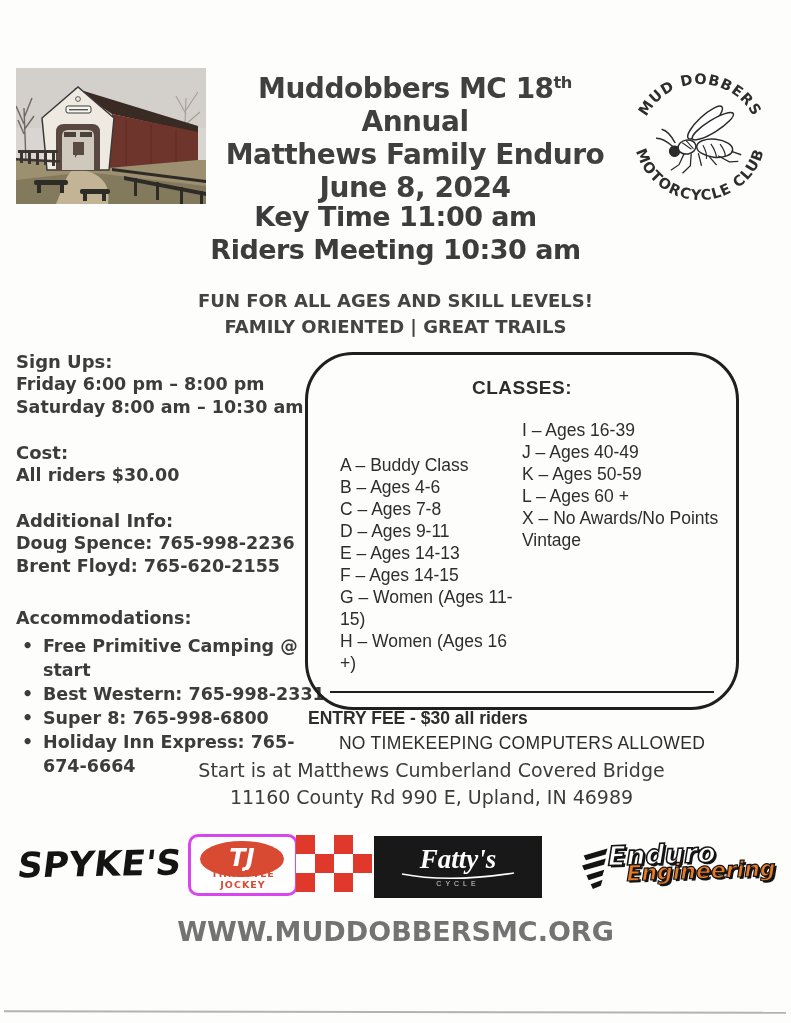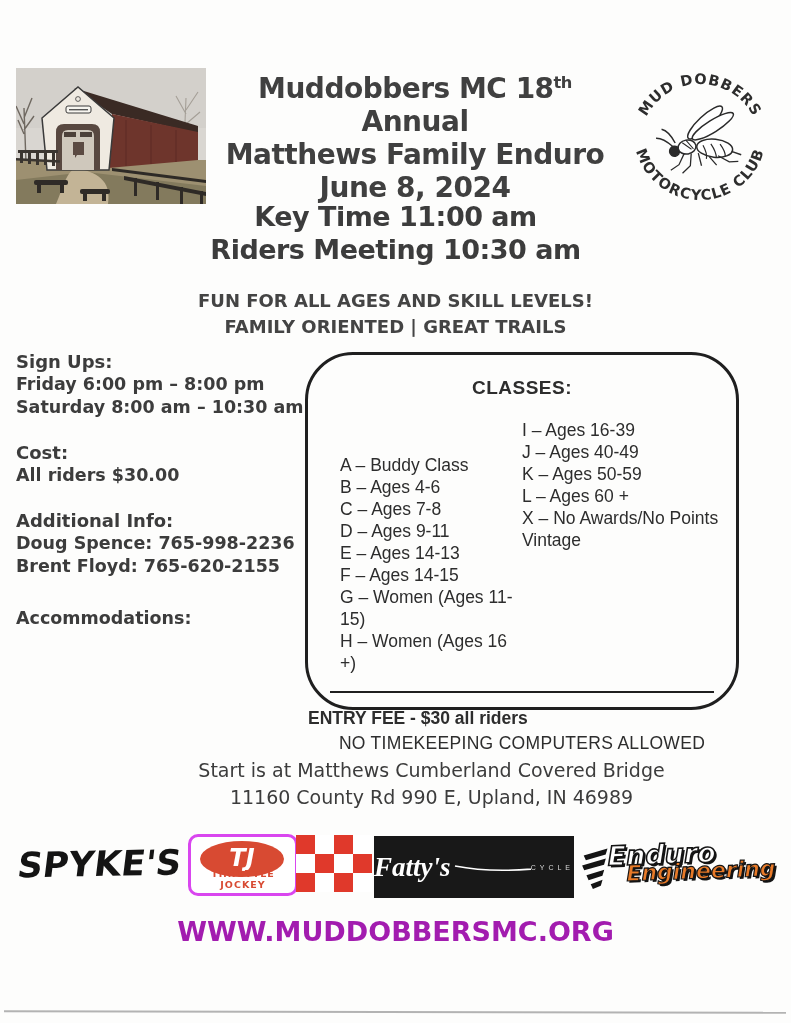--- a/index.html
+++ b/index.html
@@ -54,33 +54,33 @@
     font-family:"DejaVu Sans", sans-serif;}
   .tj-name{position:absolute; left:0; bottom:3px; width:100%; text-align:center; color:#d84a32;
     font-weight:900; font-size:9.5px; letter-spacing:1px; font-family:"DejaVu Sans", sans-serif;}
   .checkers{position:absolute; left:296px; top:5px; display:grid; grid-template-columns:repeat(4,19px);
     grid-auto-rows:19px;}
   .checkers span{width:19px; height:19px;}
   .checkers span:nth-child(odd){background:#e0392b;}
   .checkers span:nth-child(even){background:#fff;}
   .checkers span:nth-child(5){background:#fff;} .checkers span:nth-child(6){background:#e0392b;}
   .checkers span:nth-child(7){background:#fff;} .checkers span:nth-child(8){background:#e0392b;}
-  .fattys{position:absolute; left:374px; top:6px; width:200px; height:62px; background:#181818;
-    display:flex; flex-direction:row; align-items:center; }
+  .fattys{position:absolute; left:374px; top:6px; width:168px; height:62px; background:#181818;
+    display:flex; flex-direction:column; align-items:center; justify-content:center;}
   .fattys-name{color:#fff; font-family:"Liberation Serif", serif; font-style:italic; font-weight:700; font-size:27px; line-height:24px;}
   .fattys-sub{color:#d9d9d9; font-size:7px; letter-spacing:4px; font-family:"Liberation Sans", sans-serif; margin-top:0px;}
   .enduro{position:absolute; left:586px; top:12px; transform:rotate(-2deg); font-family:"DejaVu Sans", sans-serif;}
   .enduro .l1{font-size:27px; font-weight:900; font-style:italic; color:#ffffff; line-height:24px;
     -webkit-text-stroke:1.6px #141414; text-shadow:2px 2px 0 #141414; padding-left:22px;}
   .enduro .l2{font-size:22px; font-weight:900; font-style:italic; color:#e87a28; line-height:20px;
     -webkit-text-stroke:1.2px #141414; text-shadow:2px 2px 0 #141414; margin-top:-4px; padding-left:40px;}
   .speedlines{position:absolute; left:-4px; top:2px;}
   
   .website{position:absolute; left:0; top:916px; width:791px; text-align:center;
-    font-weight:900; font-size:27px; letter-spacing:0px; color:#a21caf;}
+    font-weight:900; font-size:27px; letter-spacing:0px; color:#737373;}
   .scanline{position:absolute; left:4px; top:1011px; width:782px; height:2px; background:#b3b3b3; transform:rotate(0.12deg);}
 </style>
 </head>
 <body>
 
 <div class="page">
 
   <div class="photo">
     <svg width="190" height="136" viewBox="0 0 190 136">
       <rect x="0" y="0" width="190" height="136" fill="#d9d6d1"></rect>
@@ -200,20 +200,26 @@
     </div>
     <div class="blk">
       <div class="heading">Additional Info:</div>
       <div>Doug Spence: 765-998-2236</div>
       <div>Brent Floyd: 765-620-2155</div>
     </div>
   </div>
 
   <div class="accom">
     <div class="heading">Accommodations:</div>
+    <ul>
+      <li>Free Primitive Camping @ start</li>
+      <li>Best Western: 765-998-2331</li>
+      <li>Super 8: 765-998-6800</li>
+      <li>Holiday Inn Express: 765-674-6664</li>
+    </ul>
   </div>
 
   <div class="classes-box">
     <div class="classes-title">CLASSES:</div>
     <div class="cls-cols">
       <div class="cls-col c1">
         <div>A – Buddy Class</div>
         <div>B – Ages 4-6</div>
         <div>C – Ages 7-8</div>
         <div>D – Ages 9-11</div>

